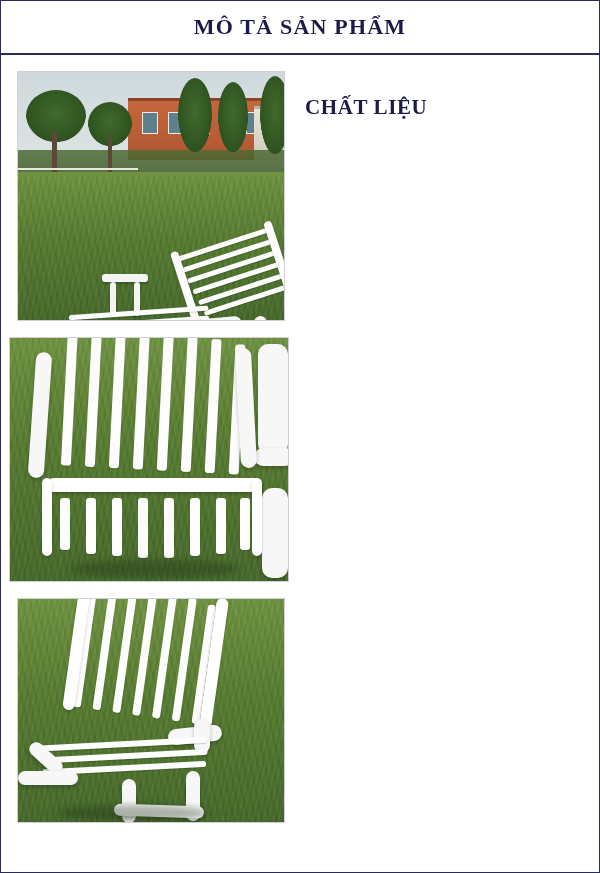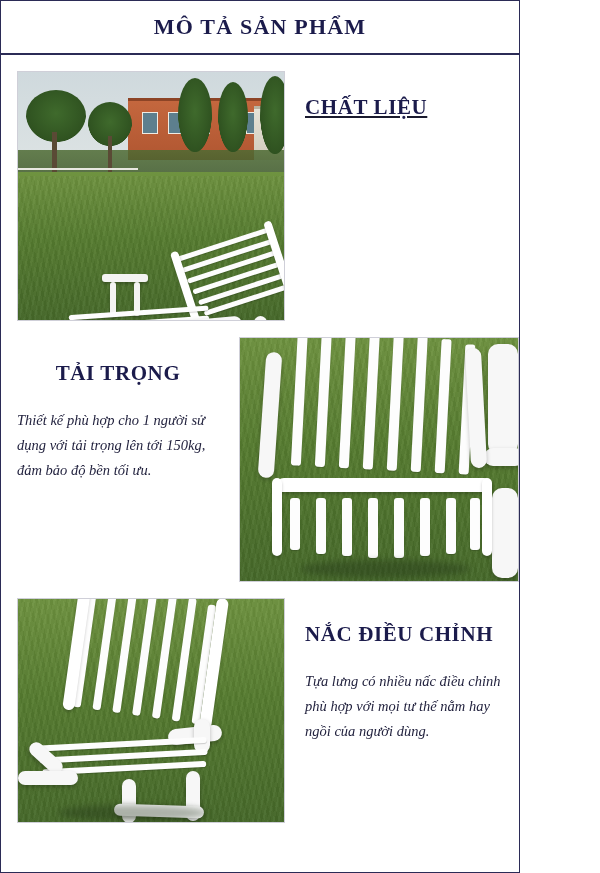--- a/index.html
+++ b/index.html
@@ -10,21 +10,21 @@
   body {
     width: 600px;
     height: 873px;
     background: #ffffff;
     font-family: "Liberation Serif", serif;
     color: #1a1a2e;
     overflow: hidden;
   }
   .page {
     position: relative;
-    width: 520px;
+    width: 600px;
     height: 873px;
     border: 1px solid #2b2b56;
     background: #ffffff;
   }
   
   .header {
     height: 54px;
     border-bottom: 2px solid #2b2b56;
     display: flex;
     align-items: center;
@@ -38,21 +38,21 @@
     letter-spacing: 1.2px;
     color: #1b1b4b;
     text-align: center;
   }
   
   .section {
     display: flex;
     align-items: flex-start;
     padding: 0;
   }
-  .sec1 { margin-top: 16px; text-decoration: underline; }
+  .sec1 { margin-top: 16px; }
   .sec2 { margin-top: 16px; }
   .sec3 { margin-top: 16px; }
 
   .photo {
     position: relative;
     overflow: hidden;
     border: 1px solid #cfcfd8;
     flex: none;
   }
   .photo-1 { width: 268px; height: 250px; margin-left: 16px; }
@@ -221,24 +221,20 @@
 
       <div class="tube" style="left:236px; top:244px; width:13px; height:44px;"></div>
 
     </div>
     <div class="text-col text-col-right">
       <h2 class="sec-title">CHẤT LIỆU</h2>
     </div>
   </div>
 
   <div class="section sec2">
-    <div class="text-col text-col-left">
-      <h2 class="sec-title center">TẢI TRỌNG</h2>
-      <p class="sec-body">Thiết kế phù hợp cho 1 người sử dụng với tải trọng lên tới 150kg, đảm bảo độ bền tối ưu.</p>
-    </div>
     <div class="photo photo-2">
       <div class="grass" style="height:245px;"></div>
       <div class="grass-texture" style="top:0;"></div>
 
       <div class="tube" style="left:248px; top:6px; width:30px; height:110px; border-radius:10px;"></div>
       <div class="tube" style="left:244px; top:110px; width:40px; height:18px;"></div>
       <div class="tube" style="left:252px; top:150px; width:26px; height:90px; border-radius:10px;"></div>
 
       <div class="lounger" style="left:48px; top:-6px; width:190px; height:150px; transform:rotate(3deg);">
         <div class="slat" style="left:6px; top:8px; width:10px; height:130px;"></div>
@@ -297,19 +293,15 @@
         <div class="slat" style="left:4px; top:28px; width:164px; height:6px;"></div>
       </div>
 
       <div class="tube" style="left:8px; top:152px; width:40px; height:14px; transform:rotate(42deg);"></div>
       <div class="tube" style="left:0; top:172px; width:60px; height:14px;"></div>
       <div class="tube" style="left:104px; top:180px; width:14px; height:44px;"></div>
       <div class="tube" style="left:168px; top:172px; width:14px; height:50px;"></div>
       <div class="tube" style="left:96px; top:206px; width:90px; height:12px; transform:rotate(2deg);"></div>
       <div class="shadow" style="left:40px; top:206px; width:150px; height:16px;"></div>
     </div>
-    <div class="text-col text-col-right">
-      <h2 class="sec-title">NẮC ĐIỀU CHỈNH</h2>
-      <p class="sec-body">Tựa lưng có nhiều nấc điều chỉnh phù hợp với mọi tư thế nằm hay ngồi của người dùng.</p>
-    </div>
   </div>
 
 </div>
 
 </body></html>

